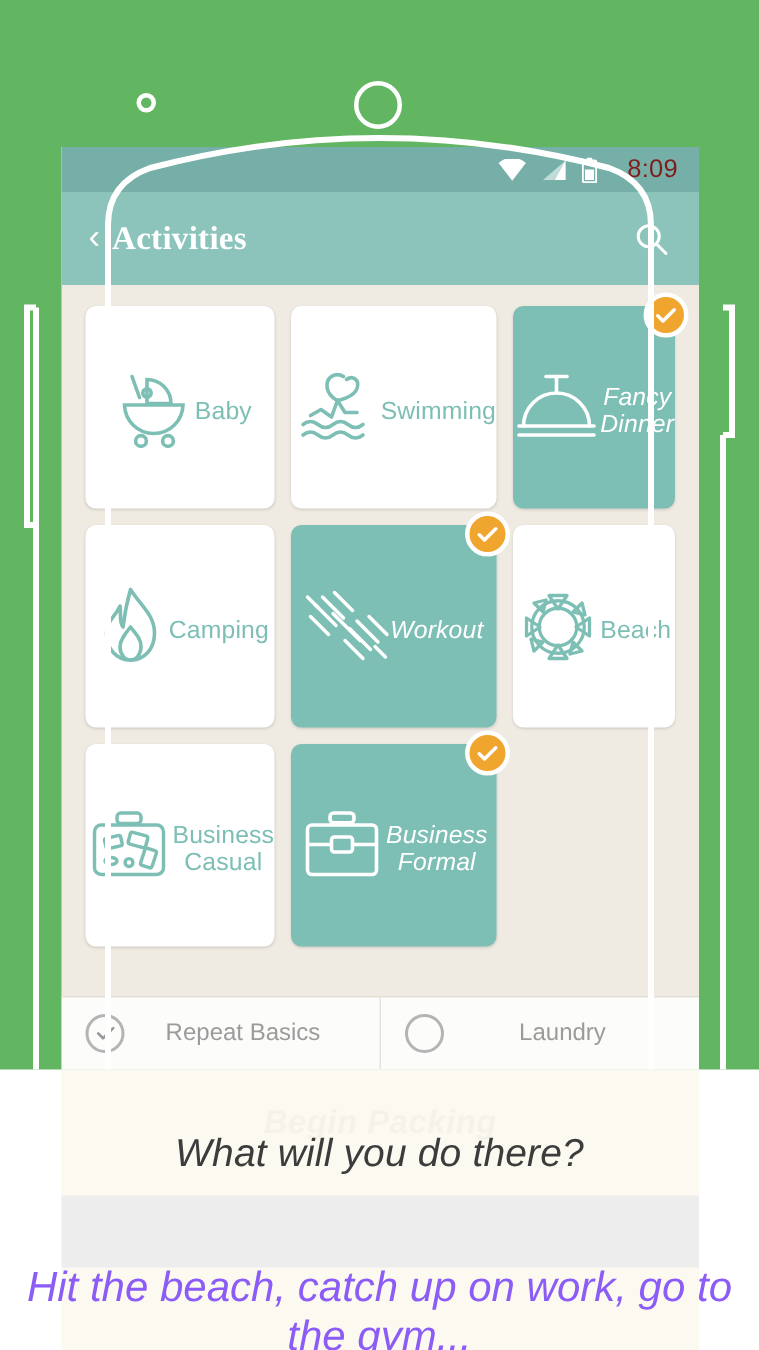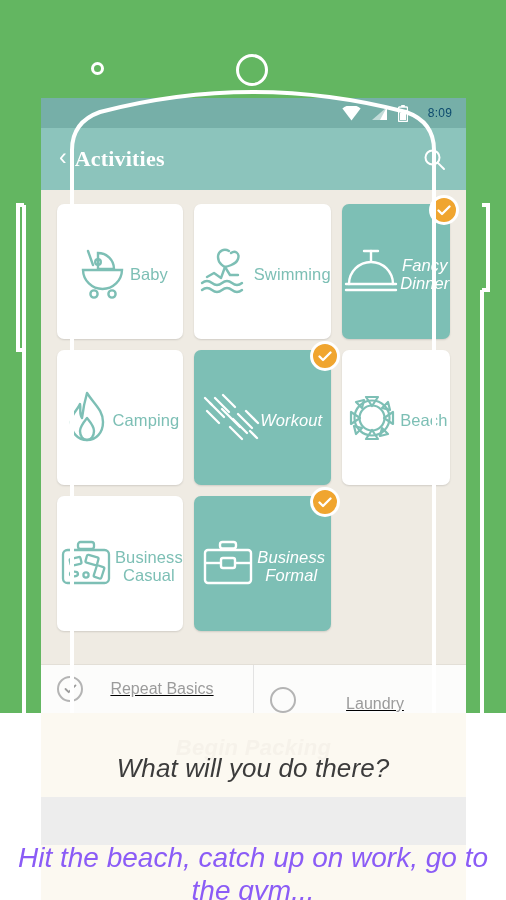--- a/index.html
+++ b/index.html
@@ -27,21 +27,21 @@
     position:absolute;left:41px;top:98px;width:425px;height:615px;
     background:#EFEBE3;overflow:hidden;z-index:3;
   }
 
   
   #status-bar{
     height:30px;background:#76AFA8;display:flex;align-items:center;
     justify-content:flex-end;padding-right:14px;box-sizing:border-box;
   }
   #status-bar .sb-icons{display:flex;align-items:center;gap:10px;}
-  .sb-time{color:#0c4a6e;font-size:12px;letter-spacing:.2px;margin-left:10px;}
+  .sb-time{color:#7f1d1d;font-size:17px;letter-spacing:.2px;margin-left:10px;}
 
   
   #app-bar{
     height:62px;background:#8CC4BC;display:flex;align-items:center;
     padding:0 20px 0 18px;box-sizing:border-box;justify-content:space-between;
   }
   #app-bar-left{display:flex;align-items:baseline;gap:8px;}
   #back-chevron{color:#fff;font-size:23px;line-height:1;position:relative;top:-1px;}
   #app-title{
     color:#ffffff;font-family:"Liberation Serif", serif;font-size:22px;font-weight:700;
@@ -69,22 +69,22 @@
     position:absolute;top:-9px;right:-9px;width:30px;height:30px;border-radius:50%;
     background:#F0A52F;border:3px solid #ffffff;box-sizing:border-box;
     display:flex;align-items:center;justify-content:center;
   }
 
   
   #option-bar{
     position:absolute;left:0;bottom:0;width:100%;height:49px;background:#FCFCFB;
     border-top:1px solid #E3DFD7;display:flex;box-sizing:border-box;
   }
-  .opt{flex:1;display:flex;align-items:center;padding-left:16px;box-sizing:border-box;position:relative;text-decoration:underline;}
-  .opt + .opt{border-left:1px solid #E3E3E3;align-items:flex-end;}
+  .opt{flex:1;display:flex;align-items:center;padding-left:16px;box-sizing:border-box;position:relative;}
+  .opt + .opt{border-left:1px solid #E3E3E3;}
   .opt-circle{
     width:26px;height:26px;border-radius:50%;border:2px solid #B4B4B4;box-sizing:border-box;
     display:flex;align-items:center;justify-content:center;flex:0 0 auto;
   }
   .opt-label{flex:1;text-align:center;color:#9B9B9B;font-size:16px;padding-right:12px;}
 
   
   #bottom-area{
     position:absolute;left:0;top:713px;width:506px;height:187px;background:#FFFFFF;z-index:4;font-style:italic;
   }

